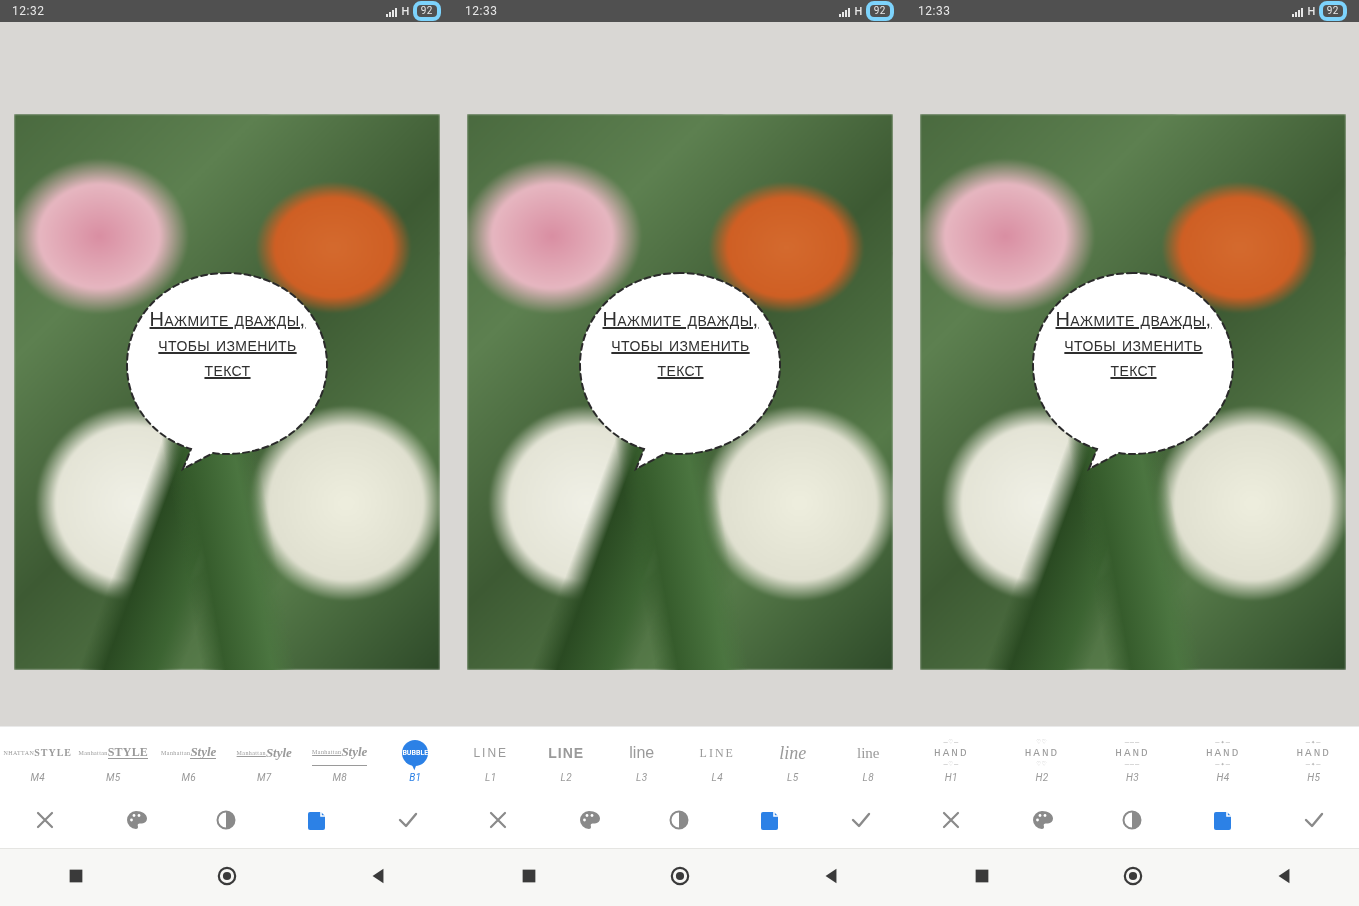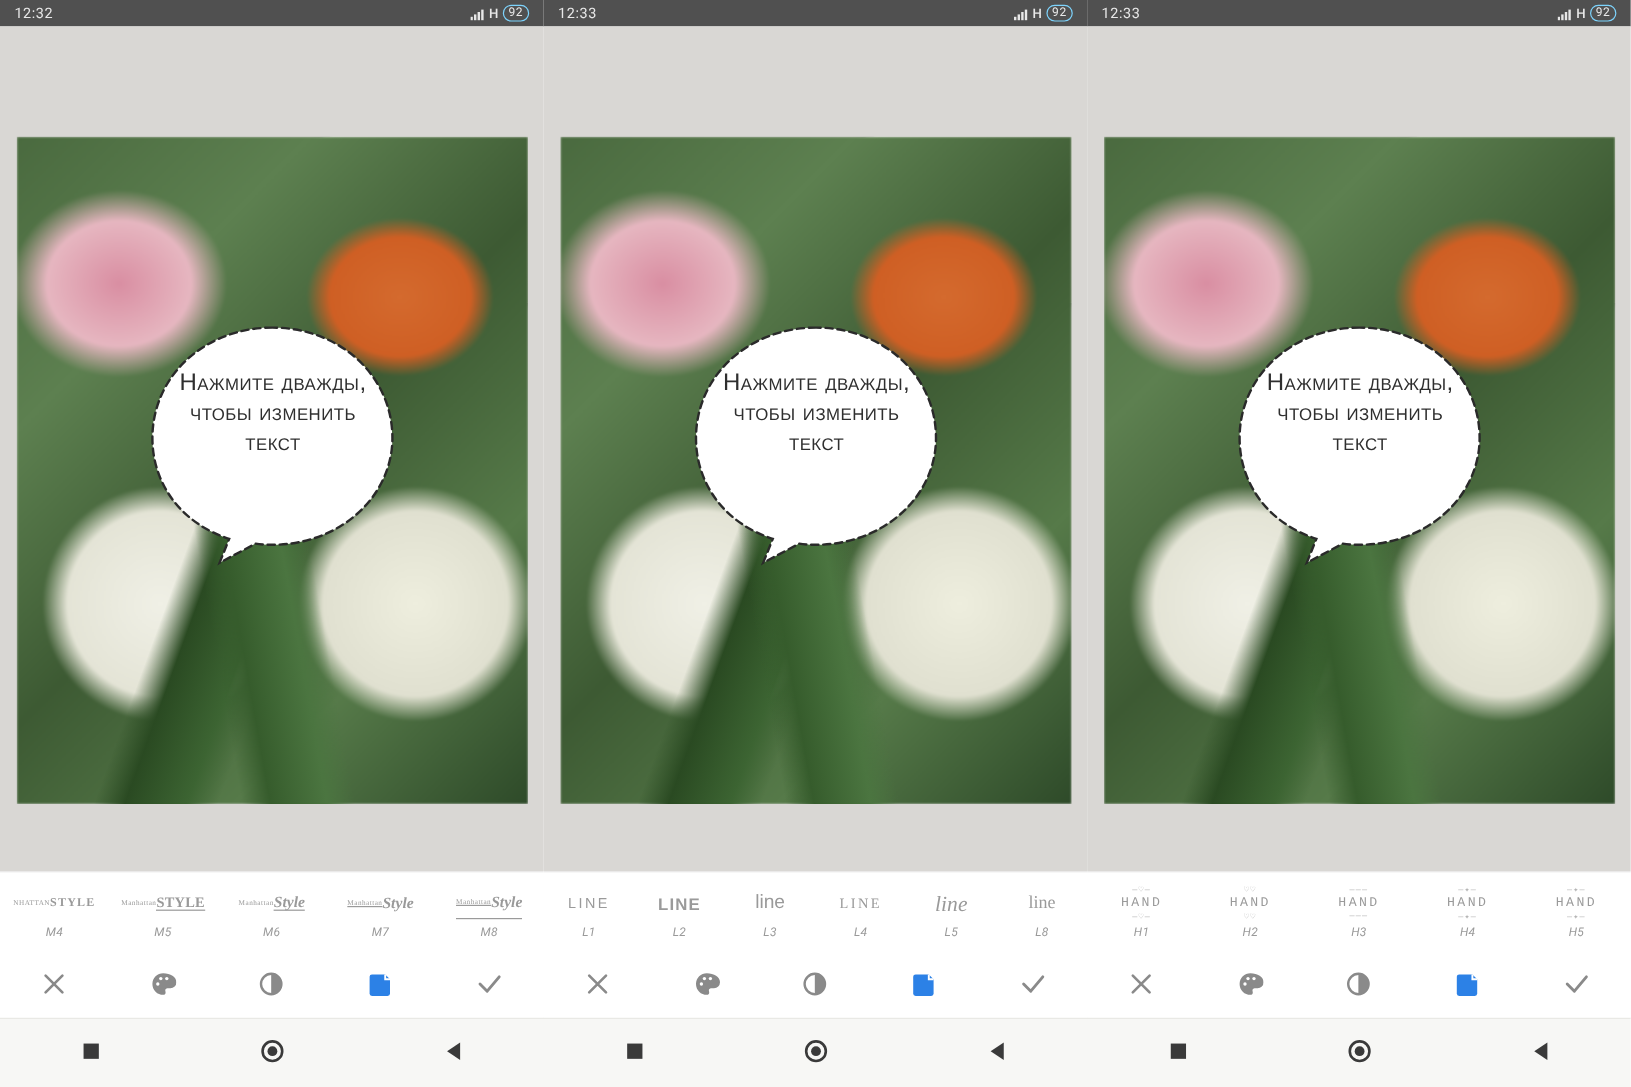--- a/index.html
+++ b/index.html
@@ -33,21 +33,21 @@
     justify-content: space-between;
     padding: 0 12px;
     font-size: 12px;
     font-weight: 400;
     letter-spacing: 0.5px;
   }
   .status-right { display: flex; align-items: center; gap: 3px; }
   .signal svg, .battery svg { display: block; }
   .net-label { font-size: 11px; font-weight: 500; }
   .battery-pill {
-    border: 1px solid #7dd3fc;
+    border: 4px solid #7dd3fc;
     border-radius: 8px;
     padding: 0 4px;
     font-size: 10px;
     line-height: 12px;
   }
 
   
   .canvas-area {
     flex: 1;
     background: #d9d7d4;
@@ -102,21 +102,21 @@
     left: 12px; right: 10px; top: 42px;
     text-align:center;
     font-family: "Segoe UI", "Helvetica Neue", sans-serif;
     font-variant: small-caps;
     color:#2f2f2f;
     font-size: 20px;
     line-height: 1.25;
     letter-spacing: 0.4px;
     font-weight: 400;
   }
-  .bubble-text span { display:block; }
+  .bubble-text span { display:block;text-decoration:underline; }
 
   
   .style-row {
     height: 70px;
     background:#fff;
     border-top:1px solid #eaeaea;
     display:flex;
     align-items:stretch;
   }
   .style-item {
@@ -294,20 +294,24 @@
           </div>
         <div class="style-code">M7</div>
       </div>
         <div class="style-item">
         <div class="style-preview manhattan m8">
             <span class="top">Manhattan</span>
             <span class="bot">Style</span>
           </div>
         <div class="style-code">M8</div>
       </div>
+        <div class="style-item active">
+        <div class="style-preview bubble-badge">BUBBLE</div>
+        <div class="style-code">B1</div>
+      </div>
       </div>
     <div class="tool-row">
         <div class="tool-btn">
         <span><svg viewBox="0 0 22 22">
               <use href="#ic-close"></use>
             </svg></span>
       </div>
         <div class="tool-btn">
         <span><svg viewBox="0 0 22 22">
               <use href="#ic-palette"></use>

